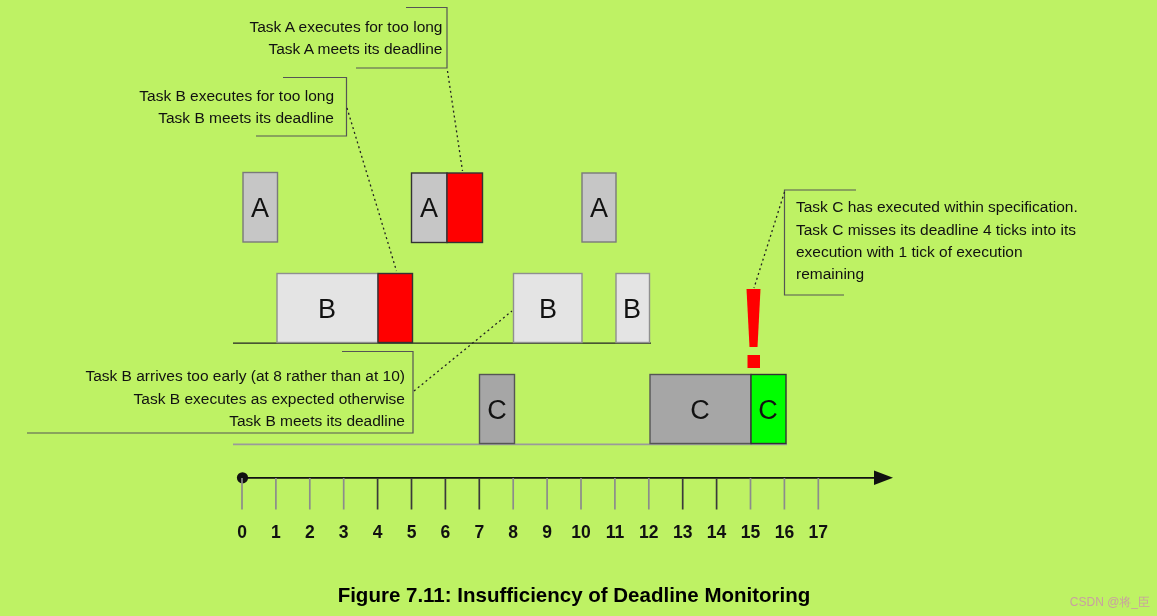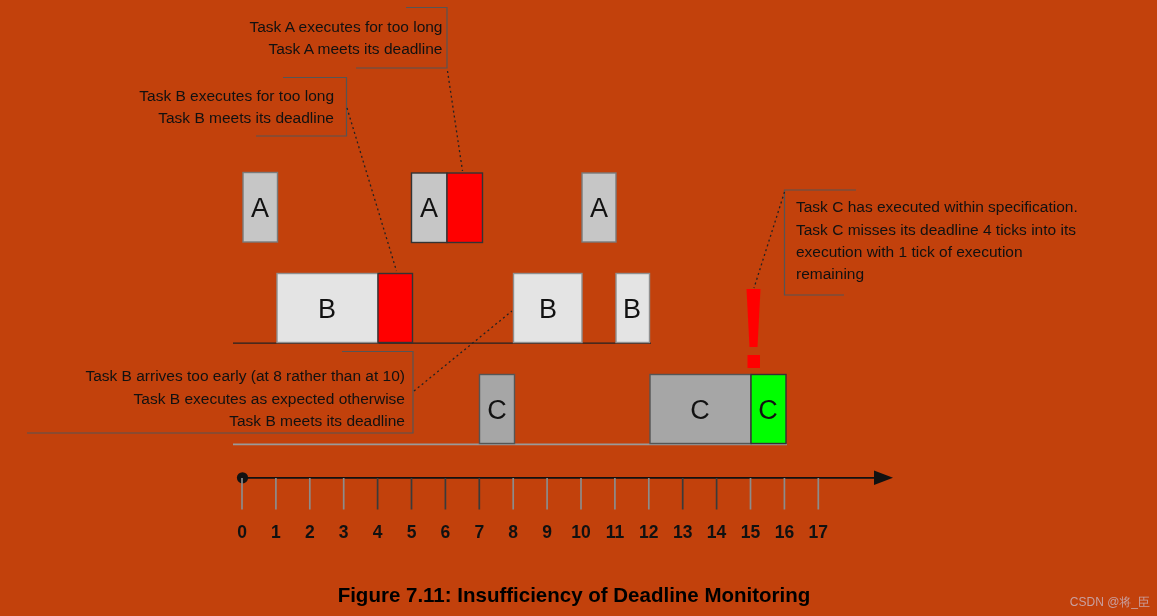--- a/index.html
+++ b/index.html
@@ -1,16 +1,16 @@
 <!DOCTYPE html>
 <html><head>
 <meta charset="utf-8">
 <style>
   html,body{margin:0;padding:0;background:#ffffff;}
-  .stage{position:relative;width:1157px;height:616px;background:#c2410c;overflow:hidden;
+  .stage{position:relative;width:1157px;height:616px;background:#bef264;overflow:hidden;
          font-family:"Liberation Sans",sans-serif;}
   svg{display:block;}
   .callout-text{font-family:"Liberation Sans",sans-serif;font-size:15.5px;fill:#111;}
   .block-label{font-family:"Liberation Sans",sans-serif;font-size:27px;fill:#111;text-anchor:middle;}
   .tick-label{font-family:"Liberation Sans",sans-serif;font-size:17.5px;font-weight:bold;fill:#111;text-anchor:middle;}
   .caption-text{font-family:"Liberation Sans",sans-serif;font-size:20.5px;font-weight:bold;fill:#000;text-anchor:middle;}
   .watermark-text{font-family:"Liberation Sans",sans-serif;font-size:12px;fill:#c9a0a0;text-anchor:end;}
   .callout-border{fill:none;stroke:#555;stroke-width:1.2;}
   .leader{fill:none;stroke:#222;stroke-width:1.3;stroke-dasharray:2 3;}
 </style>

